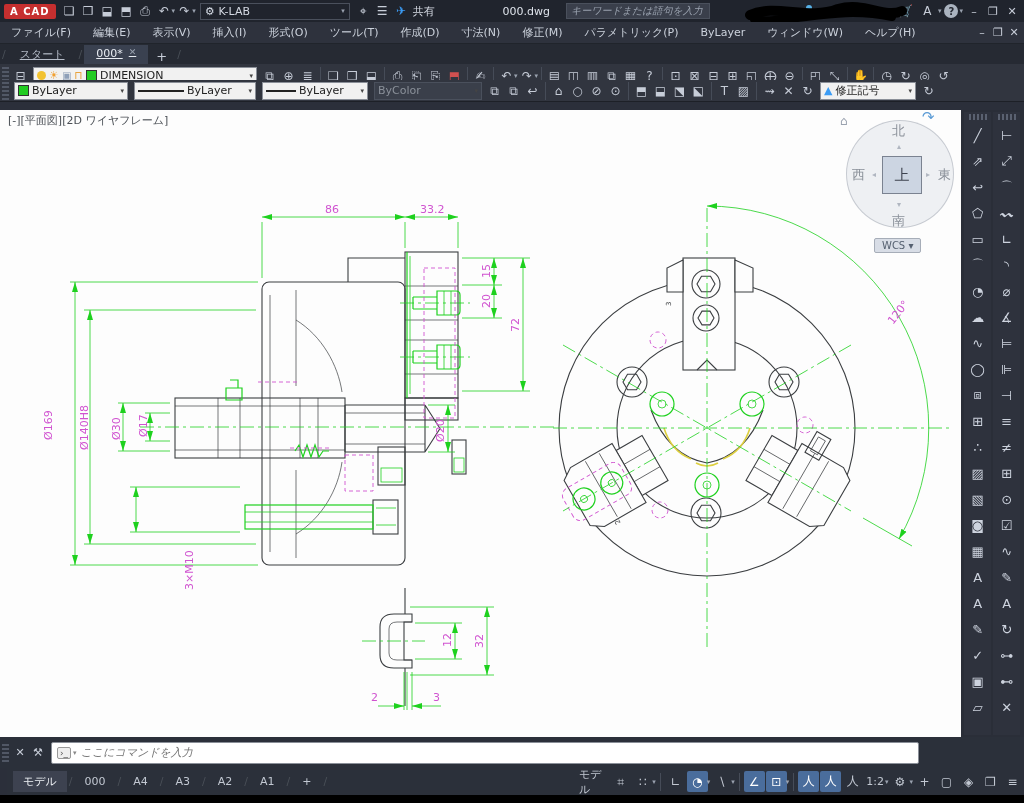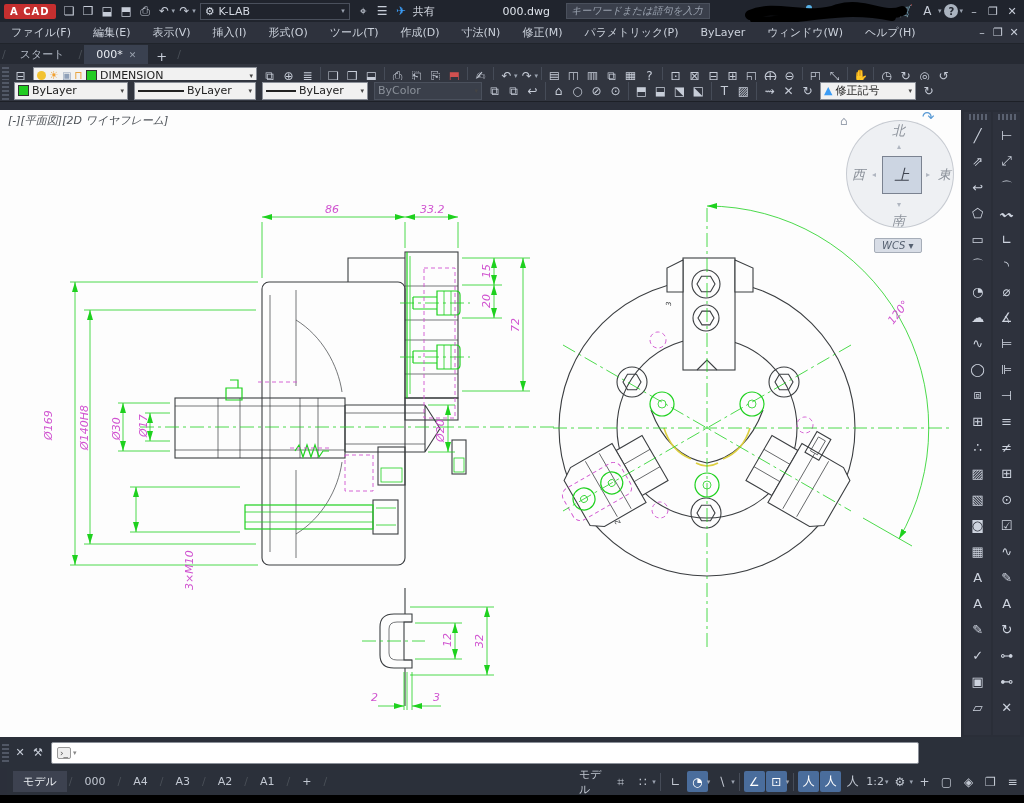--- a/index.html
+++ b/index.html
@@ -28,21 +28,21 @@
   .winbtn{width:16px;height:16px;display:inline-flex;align-items:center;justify-content:center;color:#c7cdd8;font-size:11px;}
   .scribble{position:absolute;left:742px;top:1px;width:168px;height:24px;}
 
   
   .menubar{position:absolute;left:0;top:22px;width:1024px;height:22px;background:#2e323d;display:flex;align-items:center;color:#ccd2dc;font-size:11px;border-bottom:1px solid #20242b;}
   .menubar .mi{padding:1px 11px;height:22px;display:flex;align-items:center;}
   .menu-winbtns{position:absolute;right:2px;display:flex;}
 
   
   .tabbar{position:absolute;left:0;top:44px;width:1024px;height:20px;background:#262a33;display:flex;align-items:flex-end;color:#b6bdc9;font-size:11px;}
-  .dtab{padding:2px 12px;height:19px;display:flex;align-items:center;gap:6px;}
+  .dtab{padding:2px 12px;height:19px;display:flex;align-items:flex-start;gap:6px;text-decoration:underline;}
   .dtab.active{background:#3a4150;color:#e8ecf2;}
   .dtab .x{font-size:9px;color:#9aa2af;}
   .slash{color:#4a5058;margin:0 2px;align-self:center;}
   .plustab{padding:0 8px;font-size:13px;color:#c7cdd8;}
 
   
   .toolbar1{position:absolute;left:0;top:64px;width:1024px;height:24px;background:#31353f;display:flex;align-items:center;border-bottom:1px solid #262a31;}
   .toolbar2{position:absolute;left:0;top:80px;width:1024px;height:22px;background:#31353f;display:flex;align-items:center;border-bottom:1px solid #1d2027;}
   .grip{width:7px;height:18px;margin:0 2px;background:repeating-linear-gradient(#5a6170 0 2px,transparent 2px 4px);opacity:.8;}
   .vsep{width:1px;height:18px;background:#464c58;margin:0 3px;}
@@ -52,21 +52,21 @@
   .sw{width:11px;height:11px;background:#22cc22;border:1px solid #333;}
   .bulb{width:9px;height:9px;border-radius:50%;background:#f2c230;}
   .sun{color:#f2a030;font-size:11px;}
   .vpf{color:#8fa0b8;font-size:10px;}
   .ulock{color:#e8a33d;font-size:11px;}
   .lsamp{width:46px;border-top:2px solid #222;}
   .blueA{color:#3b9cf5;font-weight:bold;}
 
   
   .workspace{position:absolute;left:0;top:110px;width:1024px;height:627px;display:flex;}
-  .canvas{position:relative;width:980px;height:627px;background:#fdfdfd;overflow:hidden;font-style:italic;}
+  .canvas{position:relative;width:980px;height:627px;background:#fdfdfd;overflow:hidden;}
   .vplabel{position:absolute;left:8px;top:3px;color:#4a4f55;font-size:11px;z-index:5;}
   .palette{width:64px;height:627px;background:#2a2e38;display:flex;gap:2px;padding:2px 3px;}
   .pcol{width:27px;display:flex;flex-direction:column;align-items:center;background:#2e323d;}
   .pgrip{width:18px;height:6px;margin:2px 0;background:repeating-linear-gradient(90deg,#5a6170 0 2px,transparent 2px 4px);}
   .pbtn{width:24px;height:26px;display:flex;align-items:center;justify-content:center;color:#cdd3de;font-size:13px;}
 
   
   .vcube{position:absolute;left:838px;top:0px;width:120px;height:160px;z-index:6;font-size:13px;color:#8a9099;}
   .vring{position:absolute;left:8px;top:10px;width:108px;height:108px;border-radius:50%;background:rgba(210,215,223,.35);border:1px solid rgba(160,166,176,.5);}
   .vn{position:absolute;text-align:center;}
@@ -568,20 +568,21 @@
     </div>
   </div>
 
   <div class="cmdbar">
     <span class="grip"></span>
     <span class="cmdx">✕</span>
     <span class="cmdx">⚒</span>
     <span class="cmdinput">
       <span class="cmdico">›_</span>
       <i class="car" style="color:#888">▾</i>
+      <input class="cmdtext" placeholder="ここにコマンドを入力" style="">
     </span>
   </div>
 
   <div class="statusbar">
     <span id="ltabs" style="display:flex;align-items:center;margin-left:6px">
         <span class="ltab active">モデル</span>
         <span class="slash">/</span>
         <span class="ltab">000</span>
         <span class="slash">/</span>
         <span class="ltab">A4</span>

